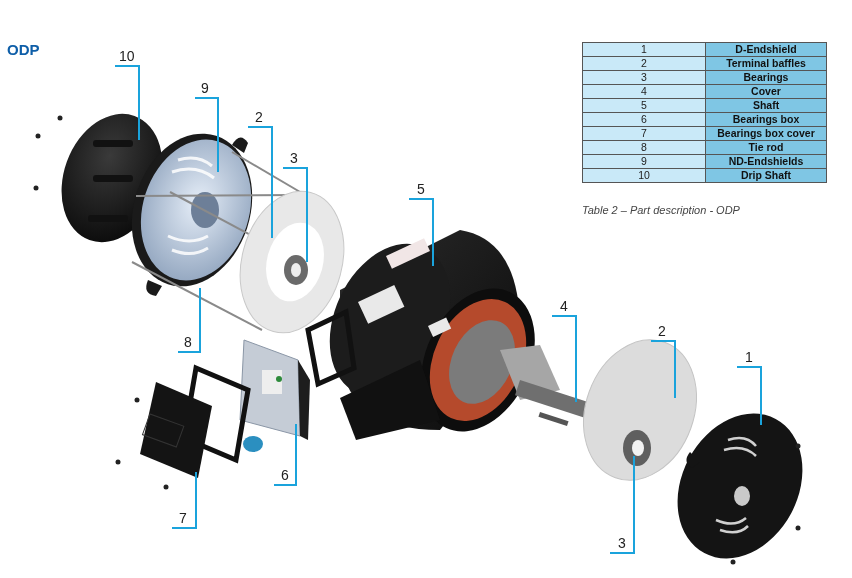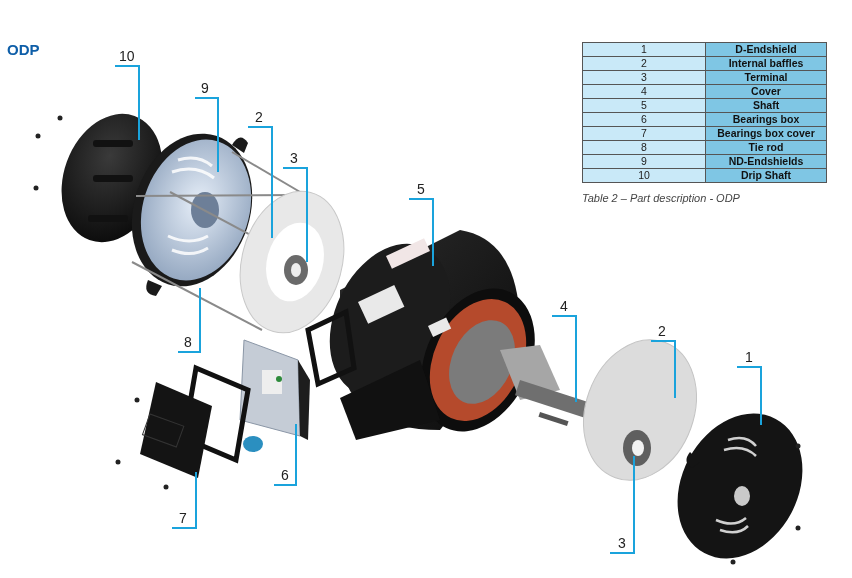--- a/index.html
+++ b/index.html
@@ -2,42 +2,42 @@
 <html><head>
 <meta charset="utf-8">
 <style>
   html, body { margin:0; padding:0; background:#ffffff; }
   body { width:852px; height:578px; position:relative; overflow:hidden; font-family:"Liberation Sans", sans-serif; }
   .title { position:absolute; left:7px; top:8px; font-weight:bold; font-size:15px; color:#0e5ea8;margin-top:33px; }
   .ptable { position:absolute; left:582px; top:42px; border-collapse:collapse; font-family:"Liberation Sans", sans-serif; }
   .ptable td { border:1px solid #555; height:13px; padding:0; font-size:10.5px; text-align:center; line-height:13px; }
   .ptable td.num { width:122px; background:#c9e9f8; color:#222; }
   .ptable td.desc { width:120px; background:#7fc6e4; color:#111; font-weight:bold;text-align:center; }
-  .caption { position:absolute; left:582px; top:192px; font-style:italic; font-size:11px; color:#444; }
+  .caption { position:absolute; left:582px; top:204px; font-style:italic; font-size:11px; color:#444; }
   svg.art { position:absolute; left:0; top:0; }
   .callout-num { font-family:"Liberation Sans", sans-serif; font-size:14px; fill:#222; }
 </style>
 </head>
 <body>
 
 <div class="title">ODP</div>
 
 <table class="ptable">
   <tbody>
     <tr>
         <td class="num">1</td>
         <td class="desc">D-Endshield</td>
       </tr>
     <tr>
         <td class="num">2</td>
-        <td class="desc">Internal baffles</td>
+        <td class="desc">Terminal baffles</td>
       </tr>
     <tr>
         <td class="num">3</td>
-        <td class="desc">Terminal</td>
+        <td class="desc">Bearings</td>
       </tr>
     <tr>
         <td class="num">4</td>
         <td class="desc">Cover</td>
       </tr>
     <tr>
         <td class="num">5</td>
         <td class="desc">Shaft</td>
       </tr>
     <tr>

